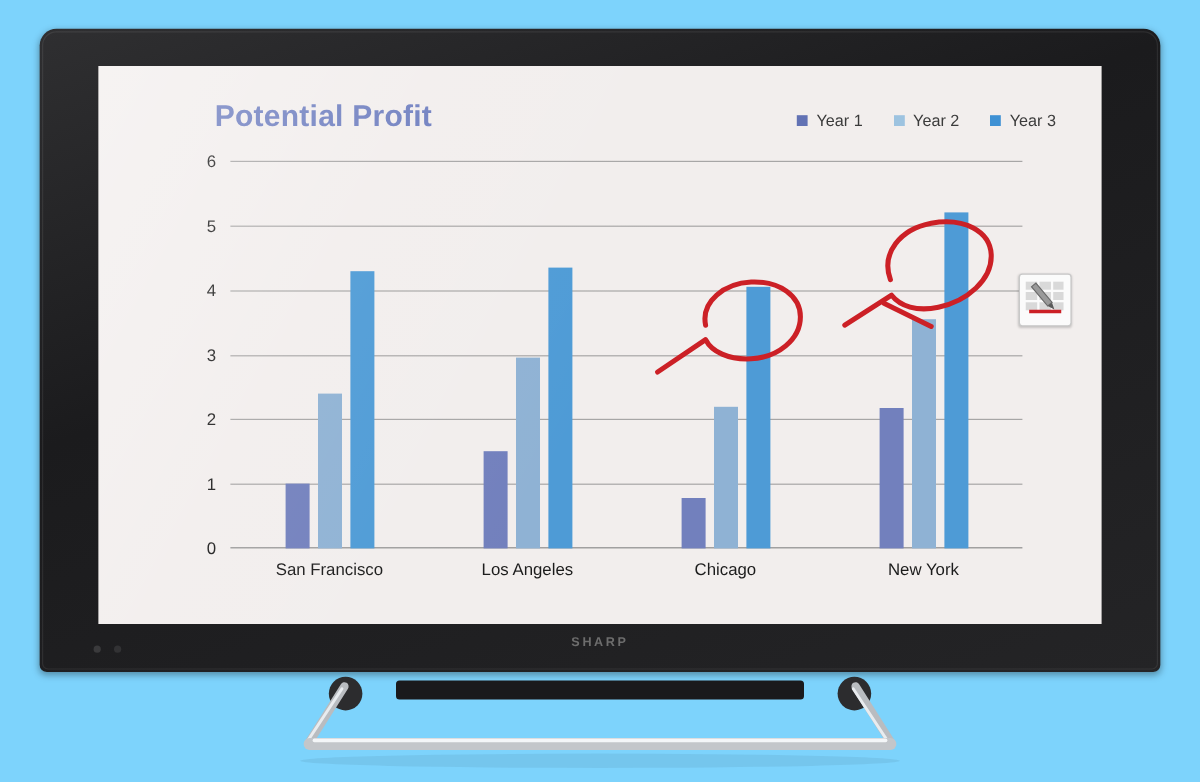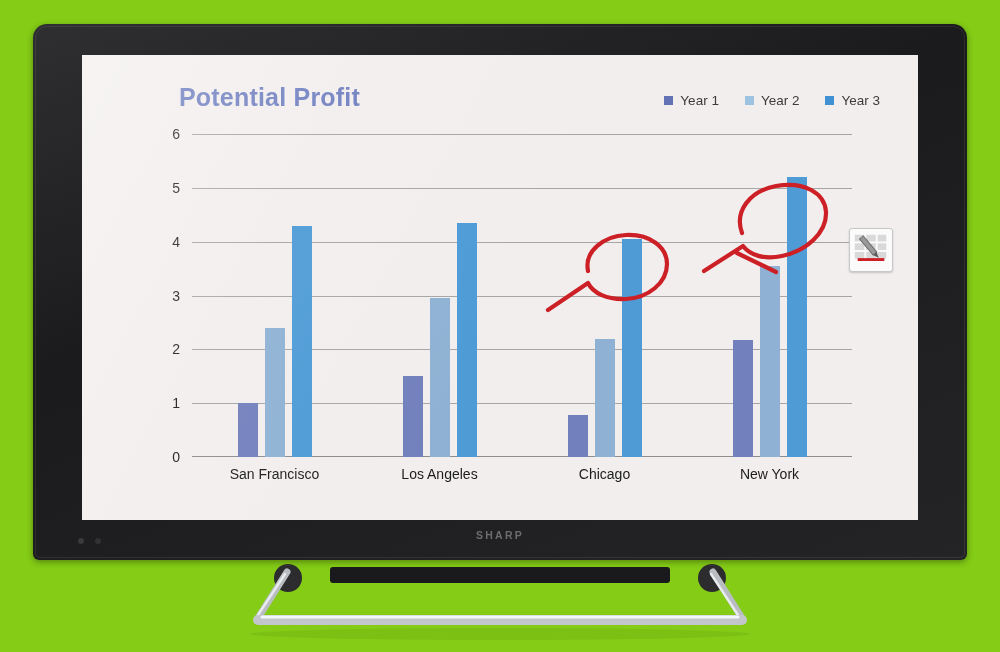--- a/index.html
+++ b/index.html
@@ -2,21 +2,21 @@
 <html><head>
 <meta charset="utf-8">
 <style>
   * { box-sizing: border-box; margin:0; padding:0; }
   html, body {
     width:1000px; height:652px;
     background:#ffffff;
     font-family:"Liberation Sans", sans-serif;
     overflow:hidden;
   }
-  #root { position:relative; width:1000px; height:652px; background:#84cc16; }
+  #root { position:relative; width:1000px; height:652px; background:#7dd3fc; }
 
   
   .monitor {
     position:absolute; left:33px; top:24px; width:934px; height:536px;
     background:linear-gradient(160deg,#2f2f31 0%,#1b1b1d 40%,#242426 100%);
     border-radius:14px 14px 6px 6px;
     box-shadow:0 2px 6px rgba(0,0,0,.35);
   }
   .monitor-inner-edge{
     position:absolute; left:2px; top:2px; right:2px; bottom:2px;

